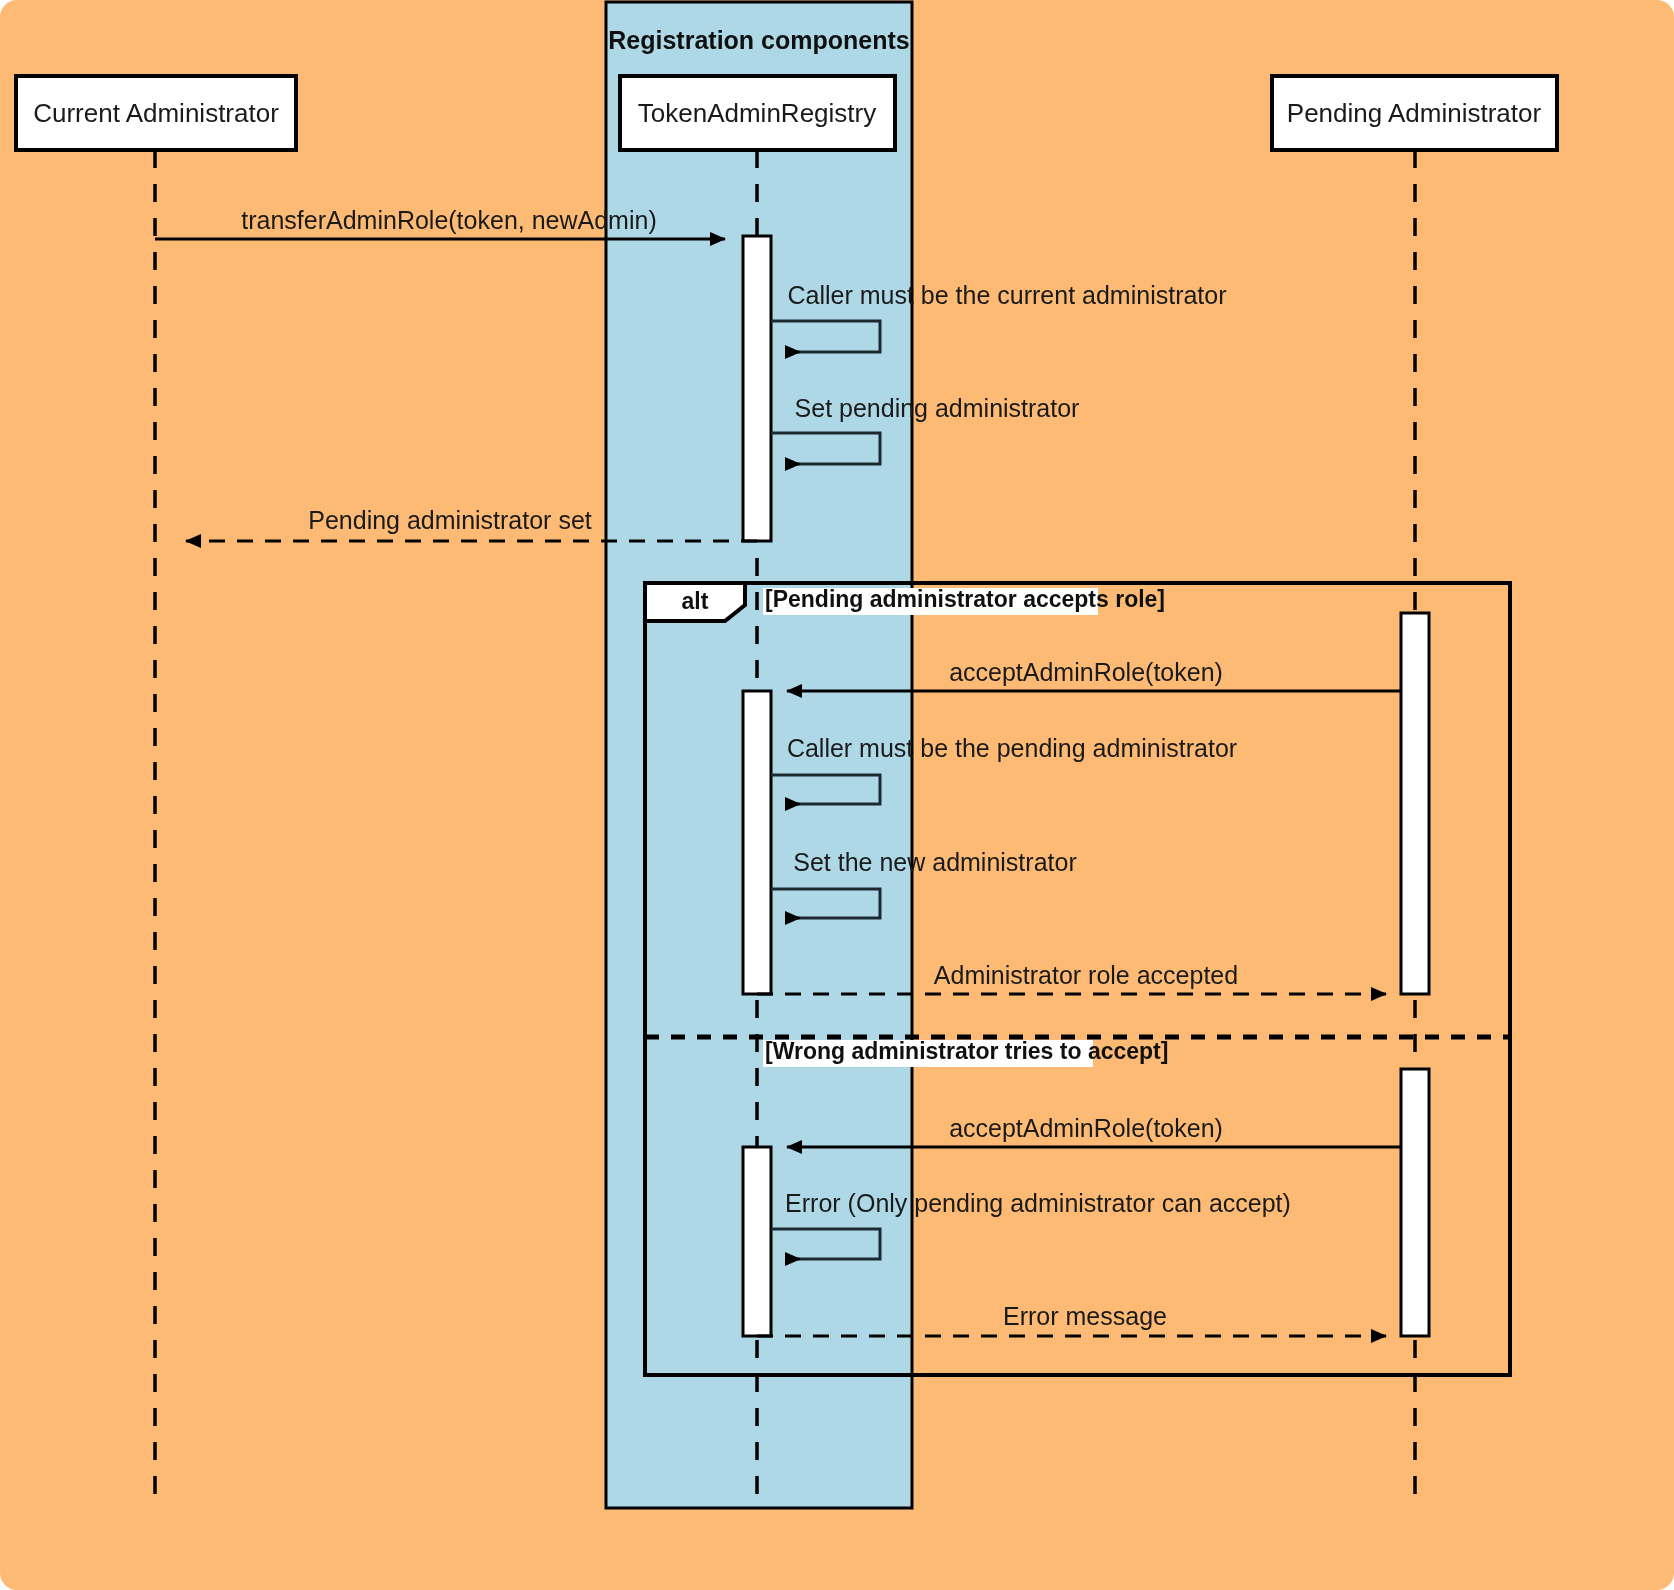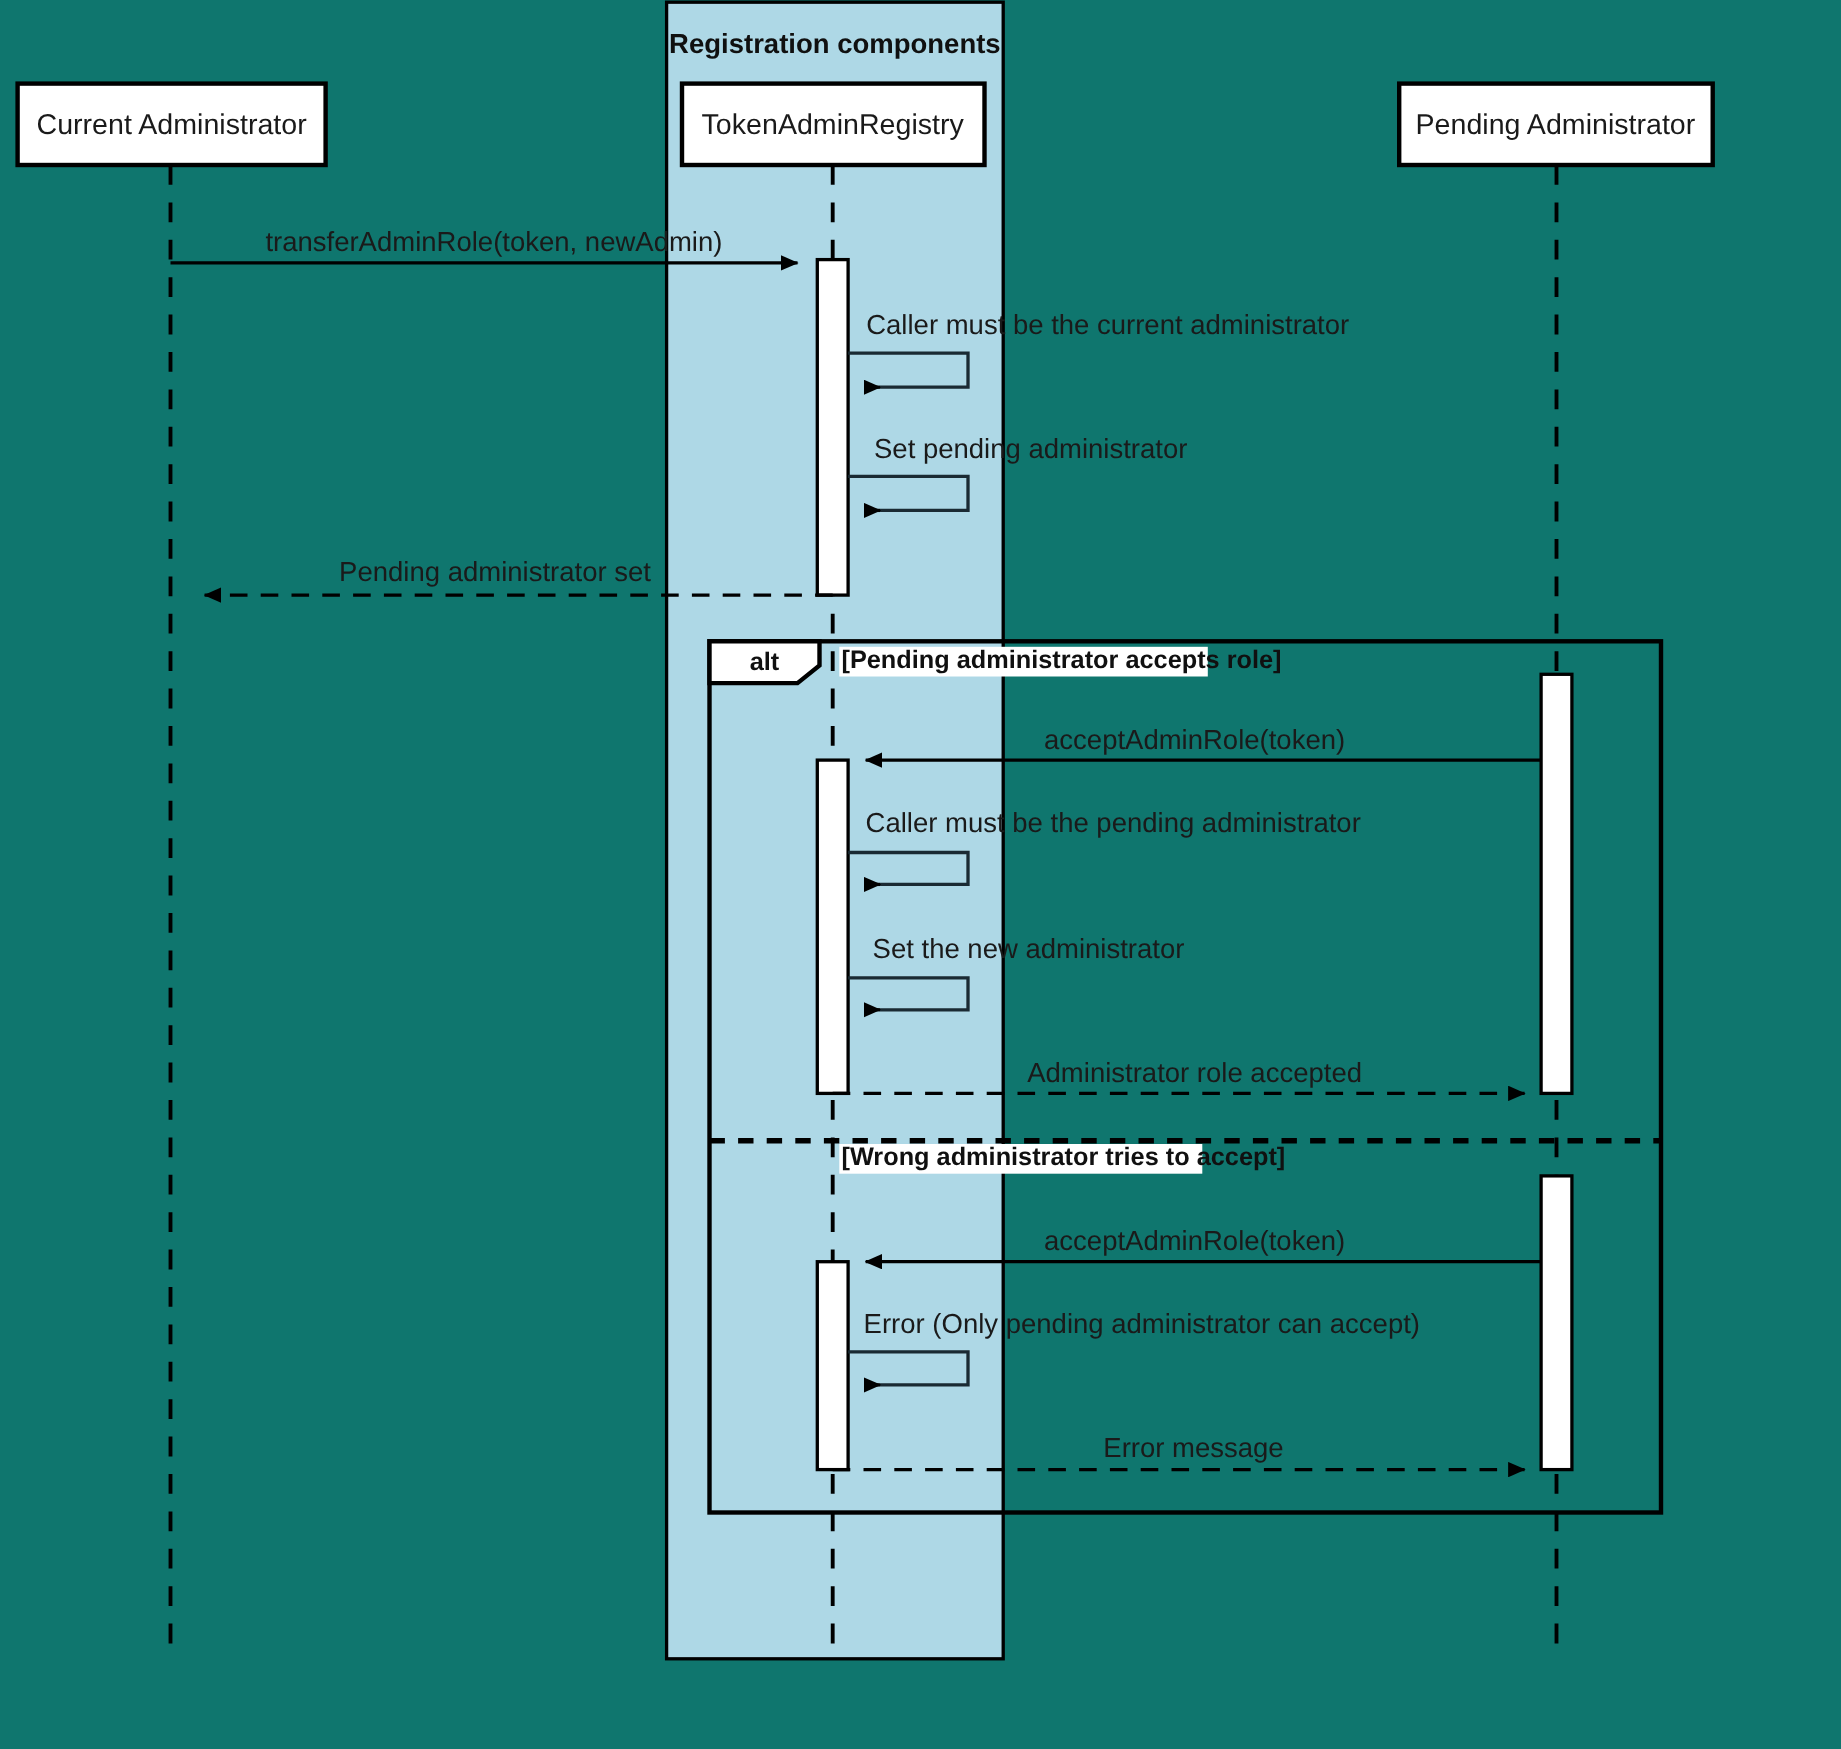--- a/index.html
+++ b/index.html
@@ -4,22 +4,23 @@
 <style>
   html, body {
     margin: 0;
     padding: 0;
     background: #ffffff;
   }
   #canvas {
     position: relative;
     width: 1674px;
     height: 1590px;
-    background: #0f766e;
-    font-family: "Liberation Sans", sans-serif;
+    background: #fdba74;
+    font-family: "Liberation Sans", sans-serif;
+    border-radius: 17px;
   }
   svg { display: block; }
   .participant-box {
     fill: #ffffff;
     stroke: #000000;
     stroke-width: 4;
   }
   .participant-label {
     font-family: "Liberation Sans", sans-serif;
     font-size: 26px;

